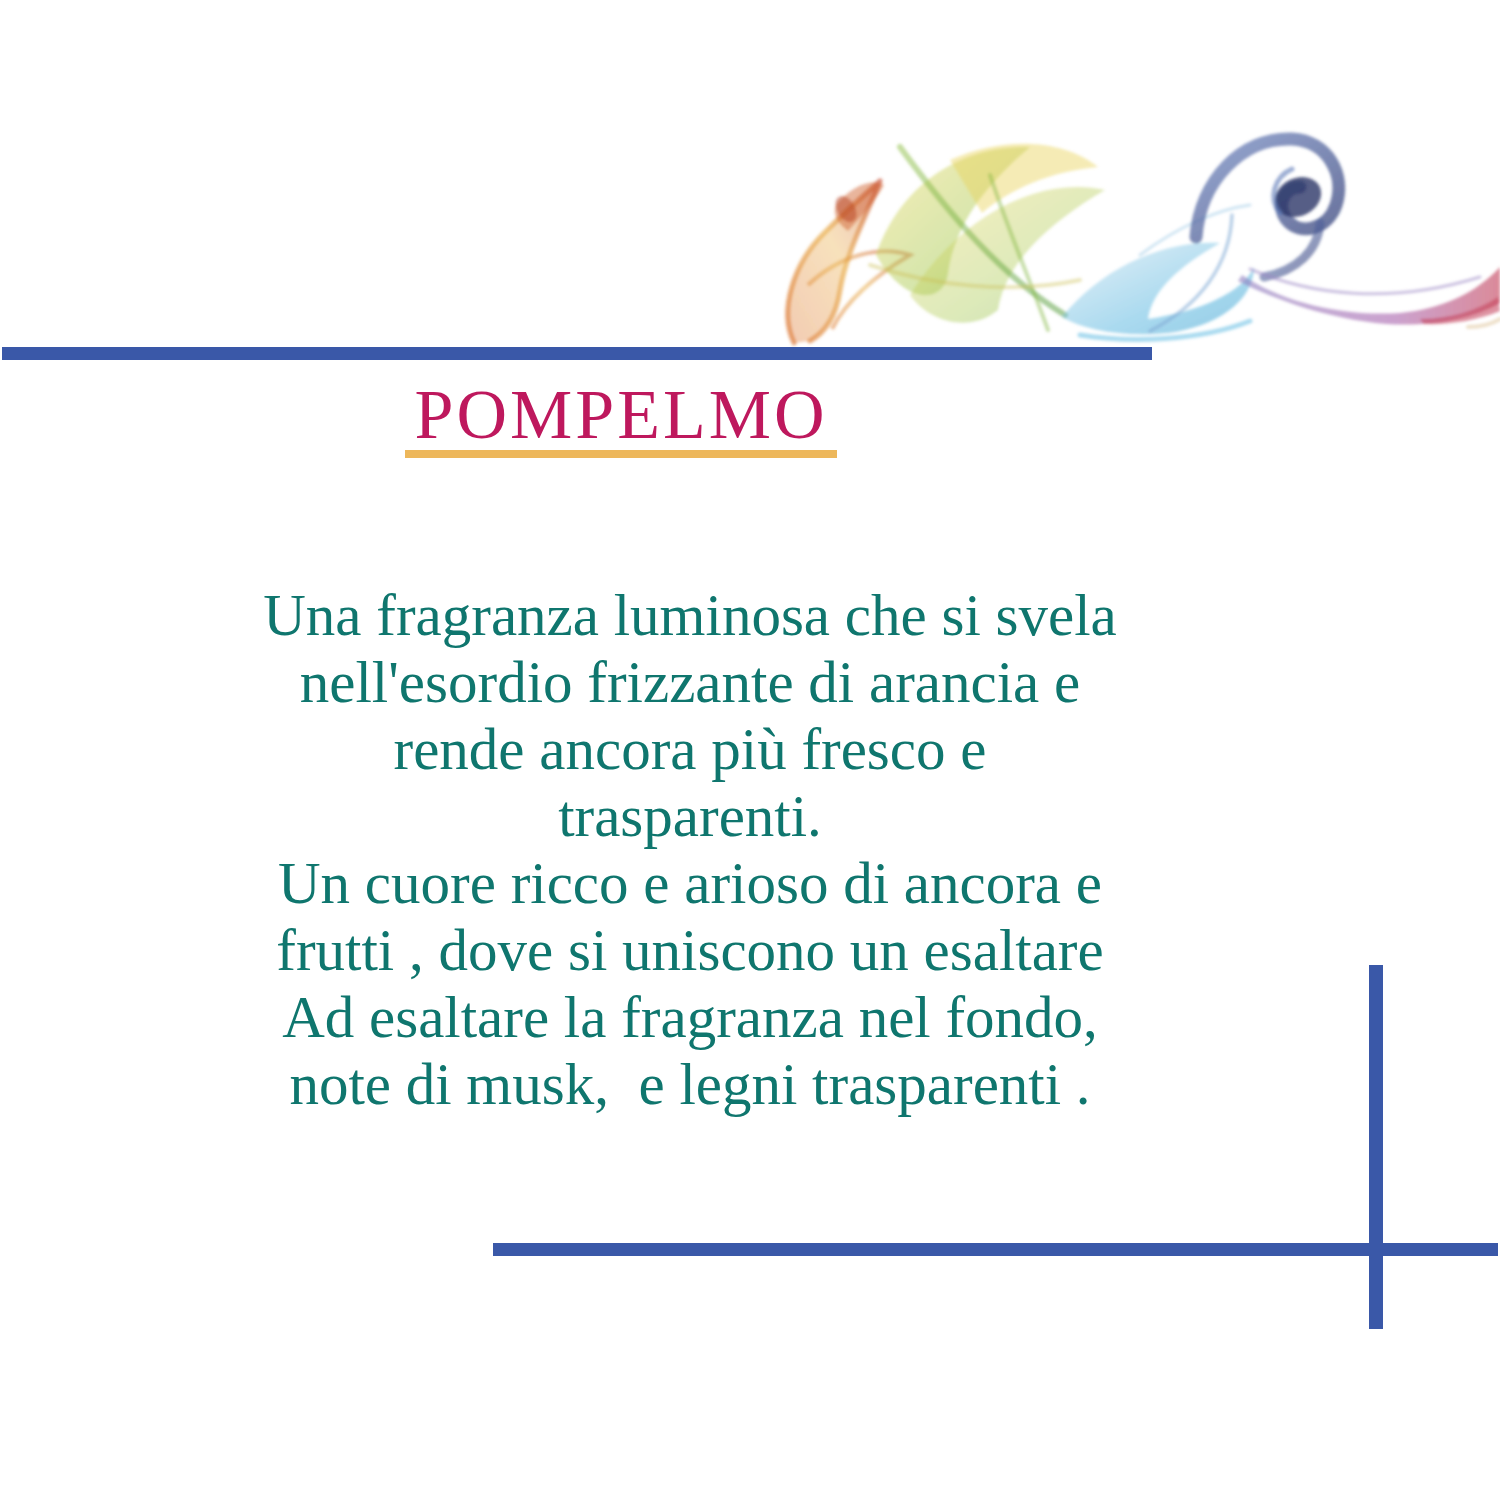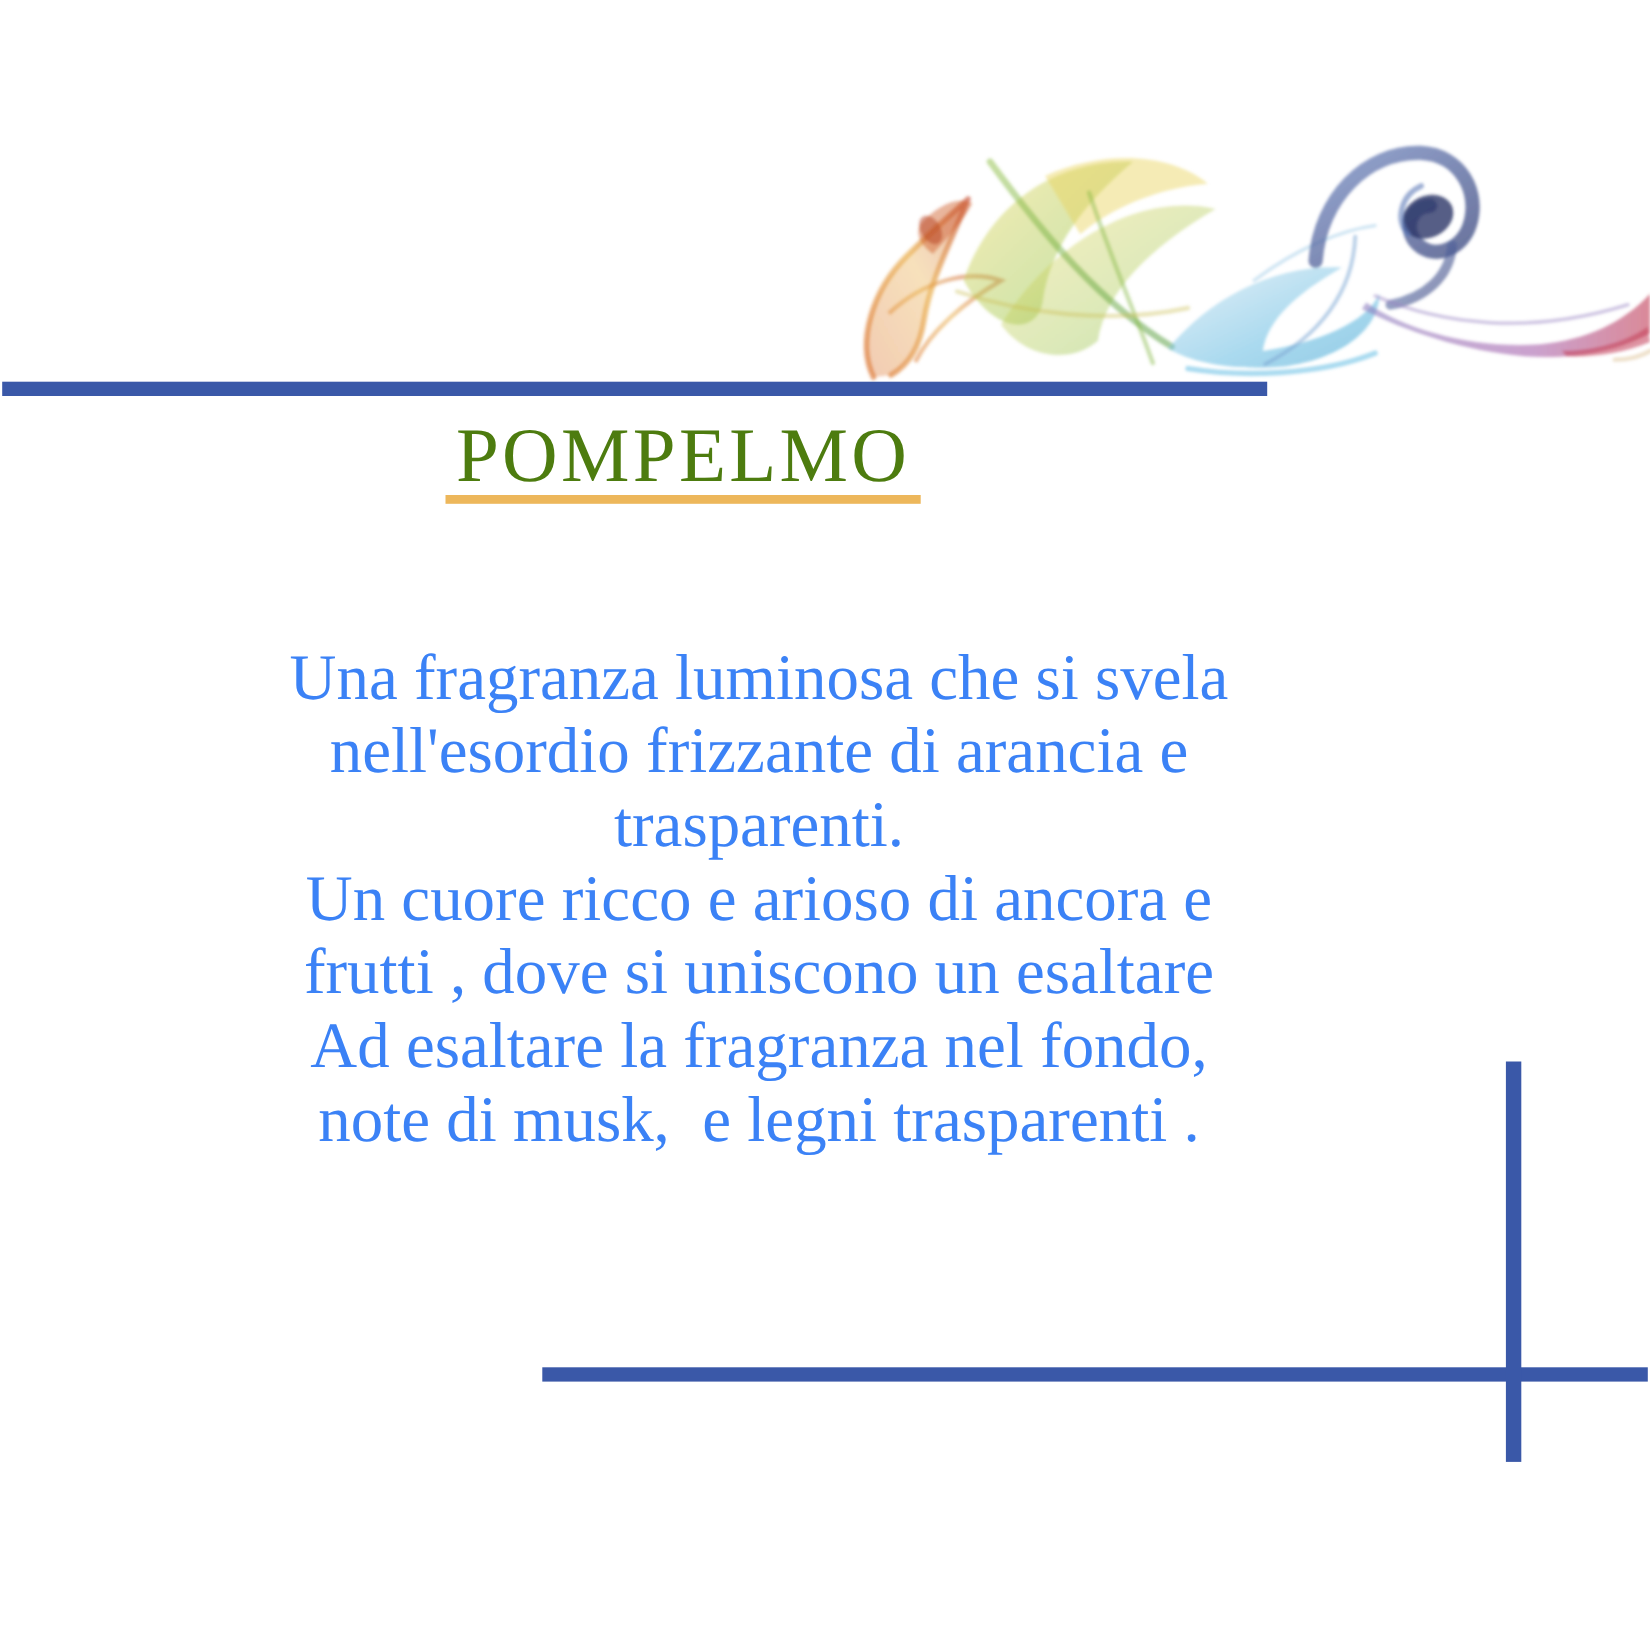--- a/index.html
+++ b/index.html
@@ -31,31 +31,31 @@
     top: 380px;
     left: 0;
     width: 1242px;
     text-align: center;
   }
   .title-wrap .title-text {
     display: inline-block;
     font-size: 70px;
     line-height: 1;
     letter-spacing: 3px;
-    color: #4d7c0f;
+    color: #be185d;
     border-bottom: 8px solid #EDB75B;
     padding: 0 10px 0 10px;
   }
   .desc {
     position: absolute;
     top: 582px;
     left: 70px;
     width: 1240px;
     text-align: center;
-    color: #3b82f6;
+    color: #0f766e;
     font-size: 59px;
     line-height: 67px;
   }
   .desc .line { white-space: pre-wrap; }
   .bottom-line {
     position: absolute;
     left: 493px;
     top: 1243px;
     width: 1005px;
     height: 13px;
@@ -143,20 +143,21 @@
 
   <div class="top-line"></div>
 
   <h1 class="title-wrap" style="margin:0; font-weight:normal;">
     <span class="title-text">POMPELMO</span>
   </h1>
 
   <div class="desc">
     <div class="line">Una fragranza luminosa che si svela</div>
     <div class="line">nell'esordio frizzante di arancia e</div>
+    <div class="line">rende ancora più fresco e</div>
     <div class="line">trasparenti.</div>
     <div class="line">Un cuore ricco e arioso di ancora e</div>
     <div class="line">frutti , dove si uniscono un esaltare</div>
     <div class="line">Ad esaltare la fragranza nel fondo,</div>
     <div class="line">note di musk,  e legni trasparenti .</div>
   </div>
 
   <div class="bottom-line"></div>
 
   <div class="vertical-line"></div>

